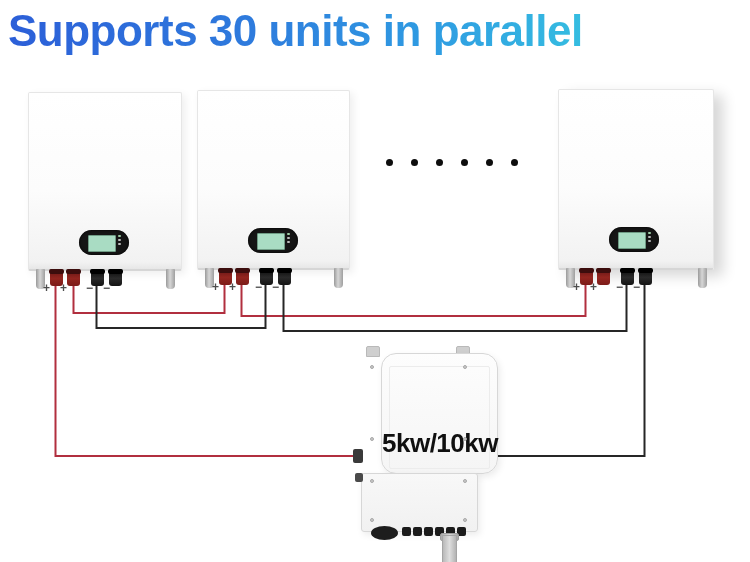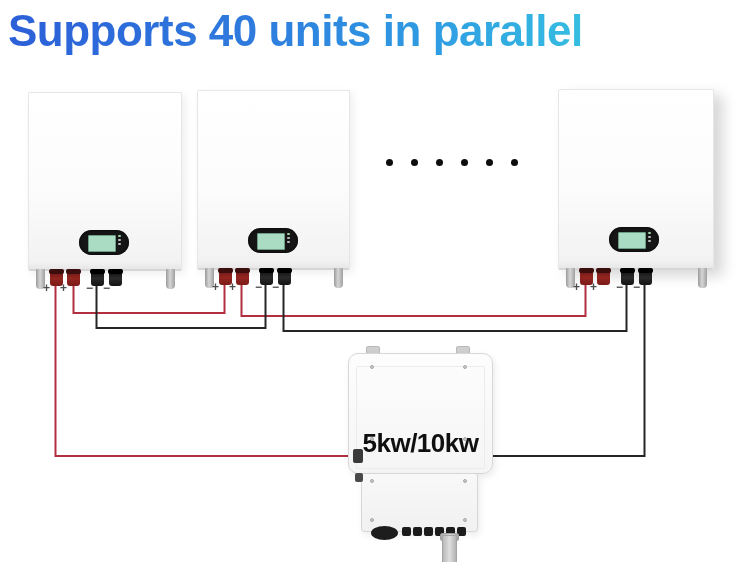--- a/index.html
+++ b/index.html
@@ -60,25 +60,24 @@
   .dots{position:absolute;left:386px;top:159px;display:flex;gap:18px;}
   .dots i{display:block;width:7px;height:7px;border-radius:50%;background:#0d0d0d;}
   
   svg.wires{position:absolute;left:0;top:0;}
   .wire-pos{stroke:#b12f3f;}
   .wire-neg{stroke:#262626;}
   svg.wires polyline{fill:none;stroke-width:2;}
   
   .inv-tab{position:absolute;width:12px;height:9px;background:#cfcfcf;border:1px solid #b9b9b9;border-radius:2px 2px 0 0;}
   .inverter{
-    position:absolute;left:348px;top:353px;width:115px;height:119px;
+    position:absolute;left:381px;top:353px;width:115px;height:119px;
     background:linear-gradient(180deg,#fdfdfd,#f5f5f5);
-    border:1px solid #d7d7d7;border-radius:10px;
+    border:1px solid #d7d7d7;border-radius:15px;
     box-shadow:2px 3px 7px rgba(0,0,0,0.08);
-    padding-left:28px;
   }
   .inv-panel{position:absolute;left:7px;top:12px;right:7px;bottom:4px;border:1px solid #ececec;border-radius:2px;}
   .inv-label{
     position:absolute;left:0;right:0;top:74px;text-align:center;
     font-size:26px;font-weight:700;color:#101010;letter-spacing:-0.5px;
   }
   .inv-lower{
     position:absolute;left:361px;top:473px;width:115px;height:57px;
     background:linear-gradient(180deg,#f8f8f8,#f1f1f1);
     border:1px solid #d7d7d7;border-radius:3px;
@@ -96,21 +95,21 @@
   }
   .conduit-cap{
     position:absolute;left:440px;top:533px;width:17px;height:6px;
     background:linear-gradient(90deg,#ababab,#d8d8d8 50%,#a8a8a8);
     border:1px solid #9d9d9d;border-radius:2px;
   }
 </style>
 </head>
 <body>
 
-<h1 class="title">Supports 40 units in parallel</h1>
+<h1 class="title">Supports 30 units in parallel</h1>
 
 <svg class="wires" width="750" height="562" viewBox="0 0 750 562">
   <polyline class="wire-pos" points="55.5,281 55.5,456 359,456"></polyline>
   <polyline class="wire-pos" points="73.5,281 73.5,313 224.5,313 224.5,281"></polyline>
   <polyline class="wire-pos" points="241.5,281 241.5,316 585.5,316 585.5,281"></polyline>
   <polyline class="wire-neg" points="96.5,281 96.5,328 265.5,328 265.5,281"></polyline>
   <polyline class="wire-neg" points="283.5,281 283.5,331 626.5,331 626.5,281"></polyline>
   <polyline class="wire-neg" points="644.5,281 644.5,456 477,456"></polyline>
 </svg>
 

